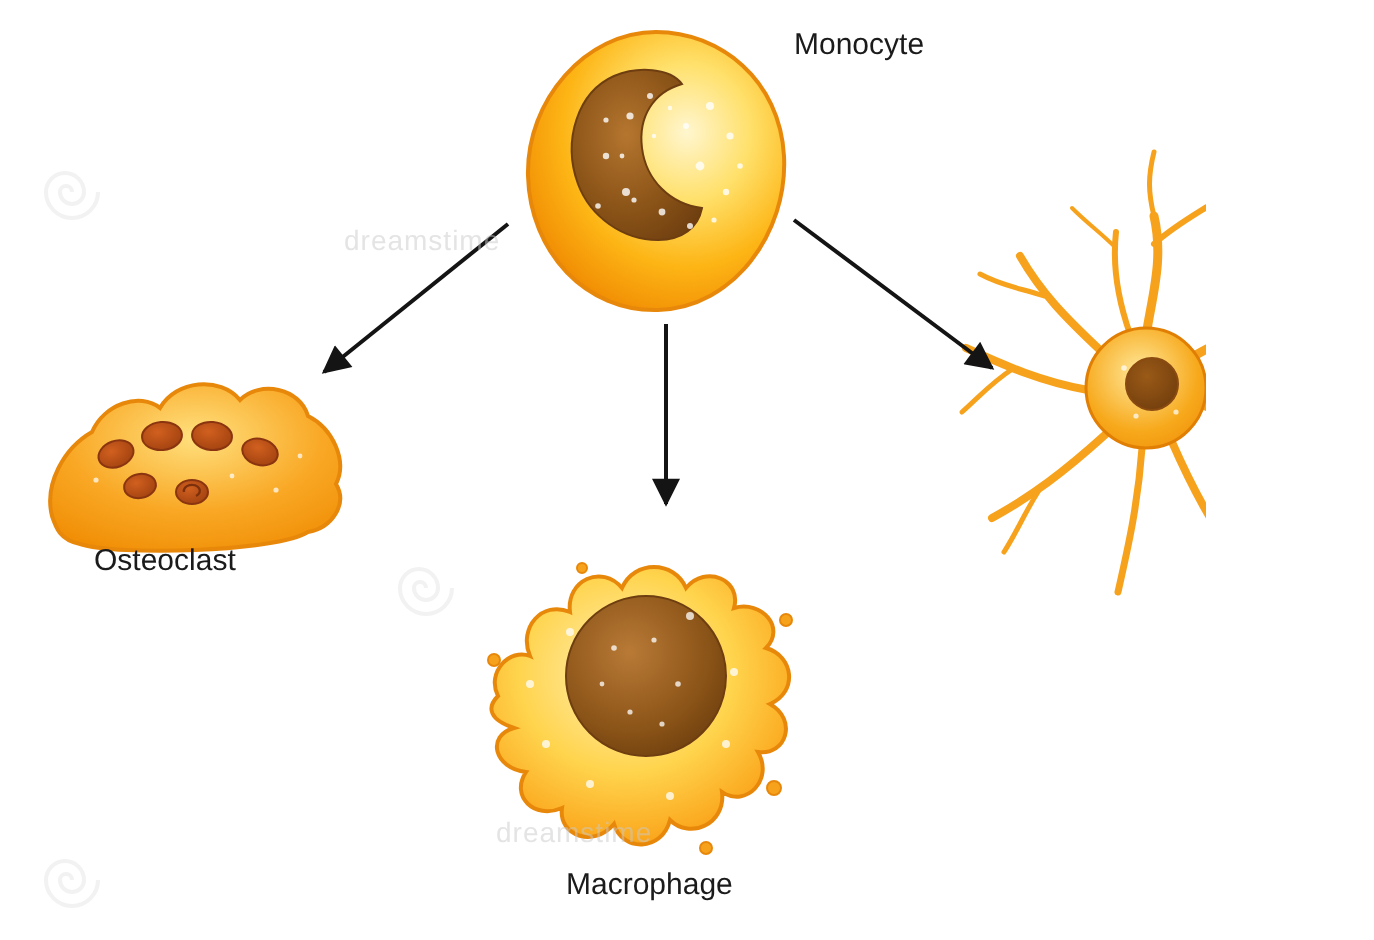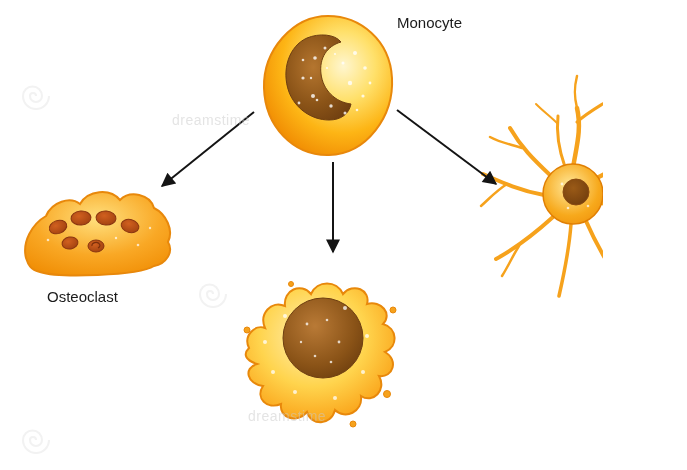--- a/index.html
+++ b/index.html
@@ -210,18 +210,19 @@
       <marker id="arrowhead" viewBox="0 0 10 10" refX="9" refY="5" markerWidth="9" markerHeight="7" orient="auto-start-reverse">
         <path d="M0,0 L10,5 L0,10 z" fill="#141414"></path>
       </marker>
     </defs>
     <line x1="254" y1="112" x2="162" y2="186" stroke="#141414" stroke-width="2" marker-end="url(#arrowhead)"></line>
     <line x1="333" y1="162" x2="333" y2="252" stroke="#141414" stroke-width="2" marker-end="url(#arrowhead)"></line>
     <line x1="397" y1="110" x2="496" y2="184" stroke="#141414" stroke-width="2" marker-end="url(#arrowhead)"></line>
   </svg>
 
   <div class="label" style="left:397px;top:14px;">Monocyte</div>
-  <div class="label" style="left:47px;top:288px;">Osteoclast</div>
+  <div class="label" style="left:47px;top:272px;">Osteoclast</div>
+  <div class="label" style="left:283px;top:434px;">Macrophage</div>
 
   <span class="watermark-text" style="left:172px;top:112px;">dreamstime</span>
   <span class="watermark-text" style="left:248px;top:408px;">dreamstime</span>
 
 </div>
 
 </body></html>

